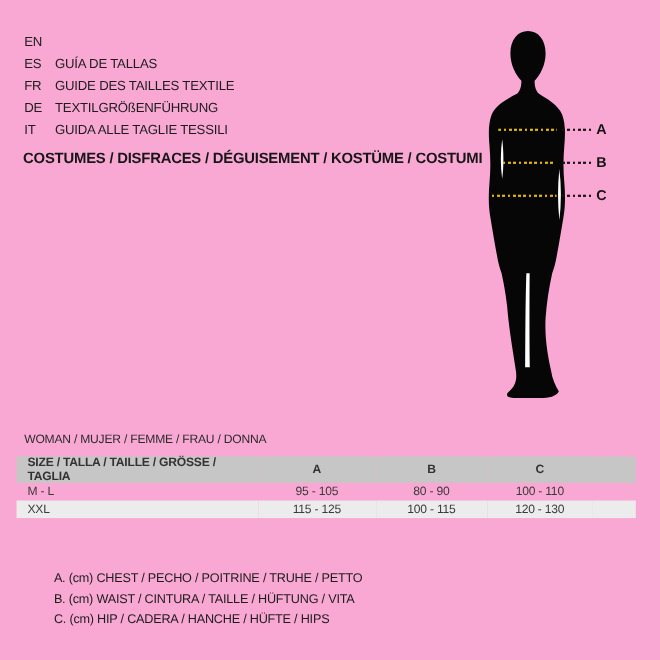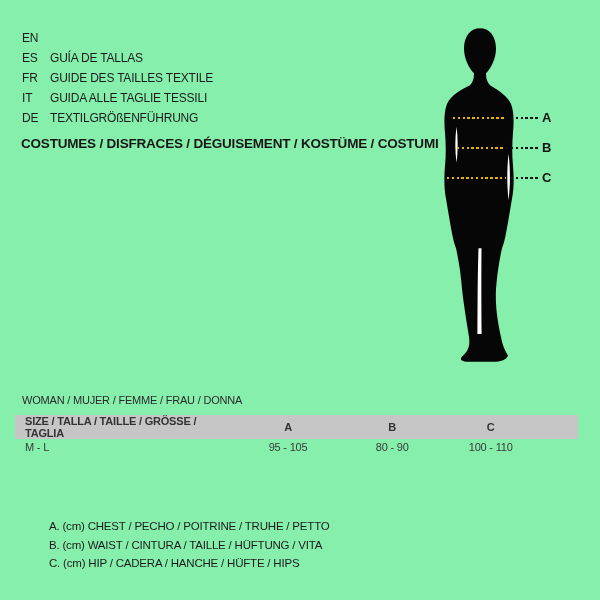--- a/index.html
+++ b/index.html
@@ -1,17 +1,17 @@
 <!DOCTYPE html>
 <html><head>
 <meta charset="utf-8">
 <style>
   html,body{margin:0;padding:0;background:#fff;}
   #canvas{
-    position:relative;width:600px;height:600px;background:#86efac;
+    position:relative;width:600px;height:600px;background:#f9a8d4;
     font-family:"Liberation Sans",sans-serif;color:#1e1e1e;overflow:hidden;
     letter-spacing:-0.2px;
   }
   
   .lang-list{position:absolute;left:22px;top:28px;}
   .lang-row{display:flex;height:20px;line-height:20px;font-size:12px;color:#1c1c1c;}
   .lang-code{width:28px;flex:0 0 28px;}
   .lang-label{white-space:nowrap;}
   
   .category-title{
@@ -56,26 +56,26 @@
     </div>
     <div class="lang-row">
       <span class="lang-code">ES</span>
       <span class="lang-label">GUÍA DE TALLAS</span>
     </div>
     <div class="lang-row">
       <span class="lang-code">FR</span>
       <span class="lang-label">GUIDE DES TAILLES TEXTILE</span>
     </div>
     <div class="lang-row">
+      <span class="lang-code">DE</span>
+      <span class="lang-label">TEXTILGRÖßENFÜHRUNG</span>
+    </div>
+    <div class="lang-row">
       <span class="lang-code">IT</span>
       <span class="lang-label">GUIDA ALLE TAGLIE TESSILI</span>
-    </div>
-    <div class="lang-row">
-      <span class="lang-code">DE</span>
-      <span class="lang-label">TEXTILGRÖßENFÜHRUNG</span>
     </div>
   </div>
 
   <div class="category-title">COSTUMES / DISFRACES / DÉGUISEMENT / KOSTÜME / COSTUMI</div>
 
   <div class="figure-wrap">
     <svg class="silhouette" viewBox="0 0 80 450" preserveAspectRatio="none" aria-hidden="true">
       <path fill="#060606" d="
         M41,3
         C32,3 25,13 25,30
@@ -143,20 +143,27 @@
       </tr>
     </thead>
     <tbody>
       <tr>
         <td>M - L</td>
         <td>95 - 105</td>
         <td>80 - 90</td>
         <td>100 - 110</td>
         <td></td>
       </tr>
+      <tr>
+        <td>XXL</td>
+        <td>115 - 125</td>
+        <td>100 - 115</td>
+        <td>120 - 130</td>
+        <td></td>
+      </tr>
     </tbody>
   </table>
 
   <div class="legend">
     <div class="legend-row">A. (cm) CHEST / PECHO / POITRINE / TRUHE / PETTO</div>
     <div class="legend-row">B. (cm) WAIST / CINTURA / TAILLE / HÜFTUNG / VITA</div>
     <div class="legend-row">C. (cm) HIP / CADERA / HANCHE / HÜFTE / HIPS</div>
   </div>
 
 </div>

